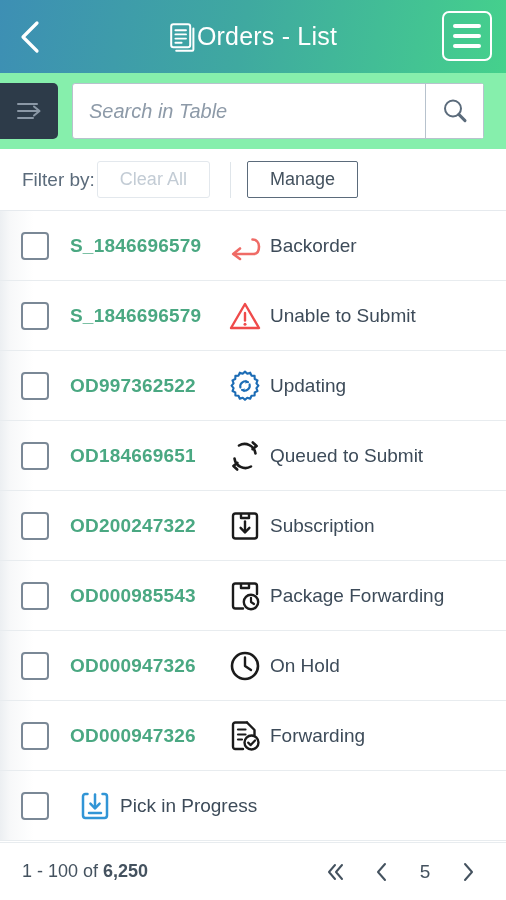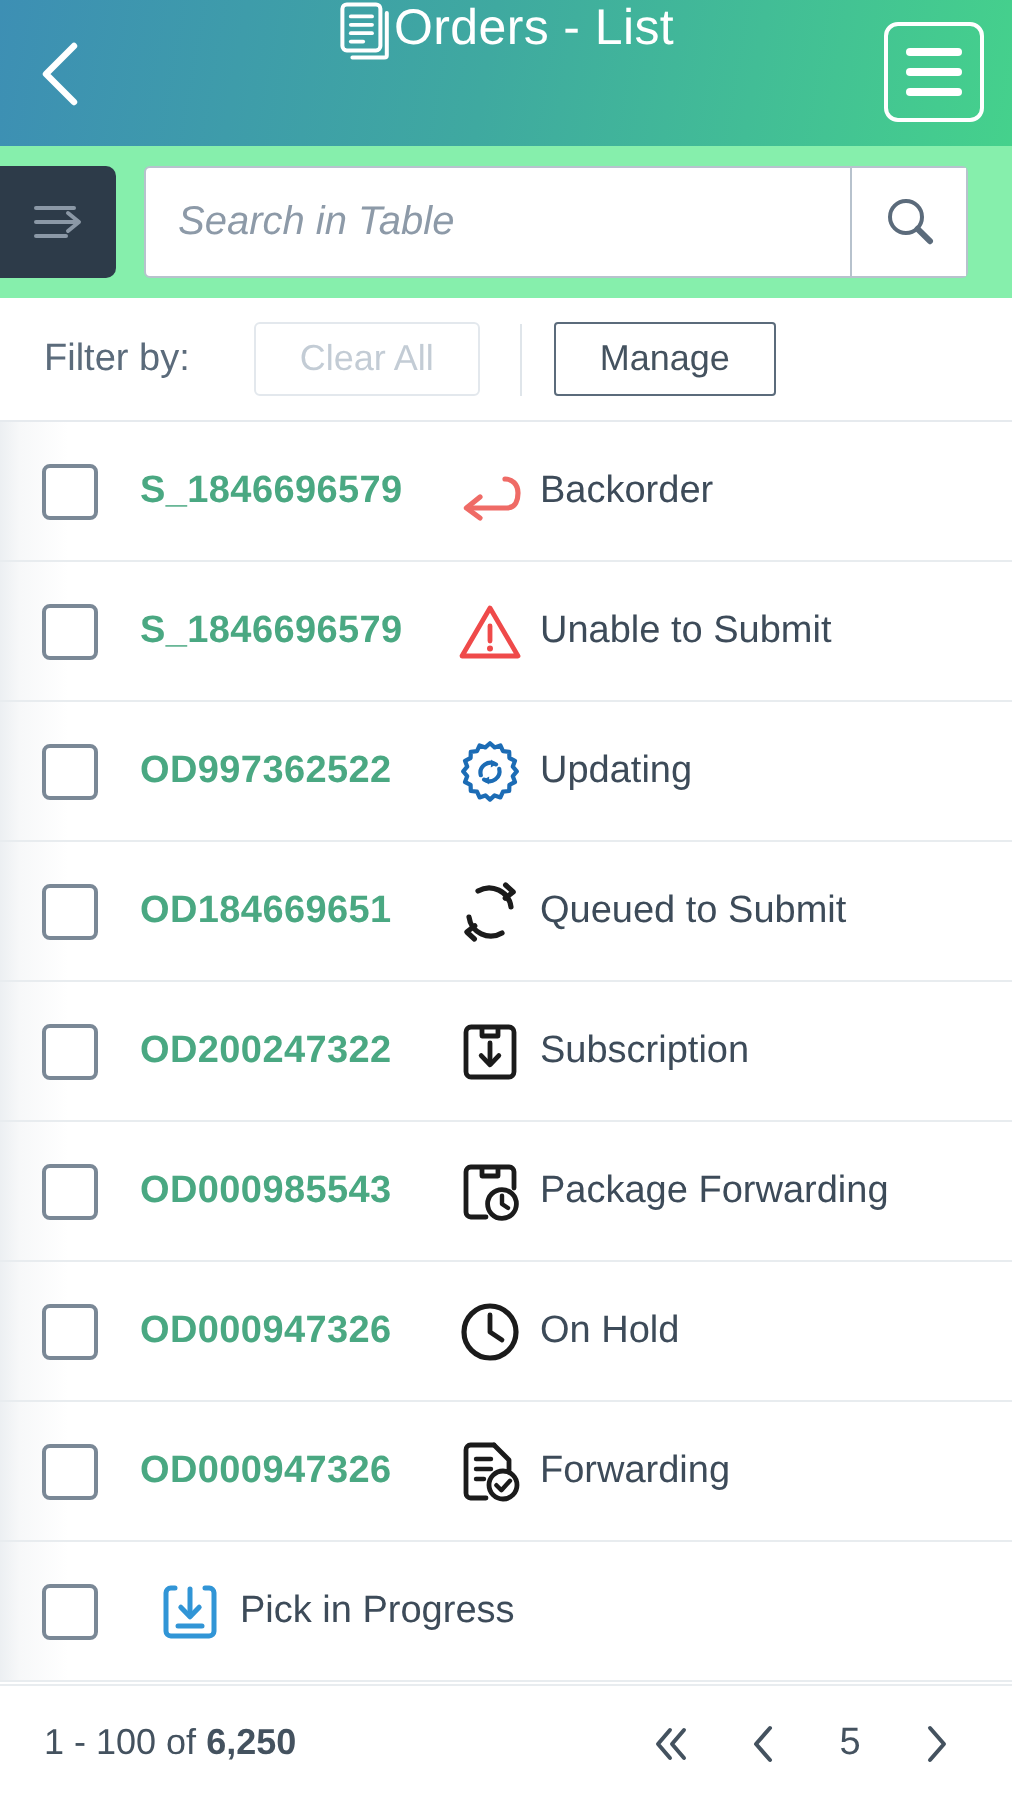--- a/index.html
+++ b/index.html
@@ -14,21 +14,21 @@
   
   .header {
     height: 73px; flex: 0 0 73px;
     background: linear-gradient(100deg, #3d8fb4 0%, #3fa9a0 48%, #45d18c 100%);
     display: flex; align-items: center; position: relative;
   }
   .back-btn { width: 60px; height: 73px; display:flex; align-items:center; justify-content:center; cursor:pointer; }
   .back-btn svg { display:block; }
   .header-title {
     position: absolute; left: 0; right: 0; top: 0; bottom: 0;
-    display: flex; align-items: flex-start; justify-content: center; gap: 0;
+    display: flex; align-items: center; justify-content: center; gap: 0;
     pointer-events: none;
   }
   .header-title .ttl {
     color: #ffffff; font-size: 25px; letter-spacing: .2px; font-weight: 400;
   }
   .hamburger {
     position: absolute; right: 14px; top: 11px;
     width: 50px; height: 50px; border: 2px solid #ffffff; border-radius: 7px;
     display: flex; flex-direction: column; align-items: center; justify-content: center; gap: 6px;
     cursor: pointer;
@@ -55,21 +55,21 @@
   .search-go {
     width: 58px; border-left: 1px solid #b7c2cd; display:flex; align-items:center; justify-content:center;
     cursor: pointer; background: #fff;
   }
 
   
   .filter-row {
     height: 62px; flex: 0 0 62px; display: flex; align-items: center; padding-left: 22px;
     border-bottom: 1px solid #e6eaee; background:#fff;
   }
-  .filter-label { font-size: 19px; color: #5b6b7b; margin-right: 32px; }
+  .filter-label { font-size: 19px; color: #5b6b7b; margin-right: 2px; }
   .clear-all {
     border: 1px solid #e3e8ed; background: #fff; color: #c3ccd5;
     font-family: "Liberation Sans", sans-serif;
     font-size: 18px; border-radius: 3px; padding: 7px 22px; cursor: default;
   }
   .vdiv { width: 1px; height: 36px; background: #dfe5ea; margin: 0 16px 0 20px; }
   .manage-btn {
     border: 1px solid #5b6b7b; background: #fff; color: #44525f;
     font-family: "Liberation Sans", sans-serif;
     font-size: 18px; border-radius: 2px; padding: 7px 22px; cursor: pointer;

